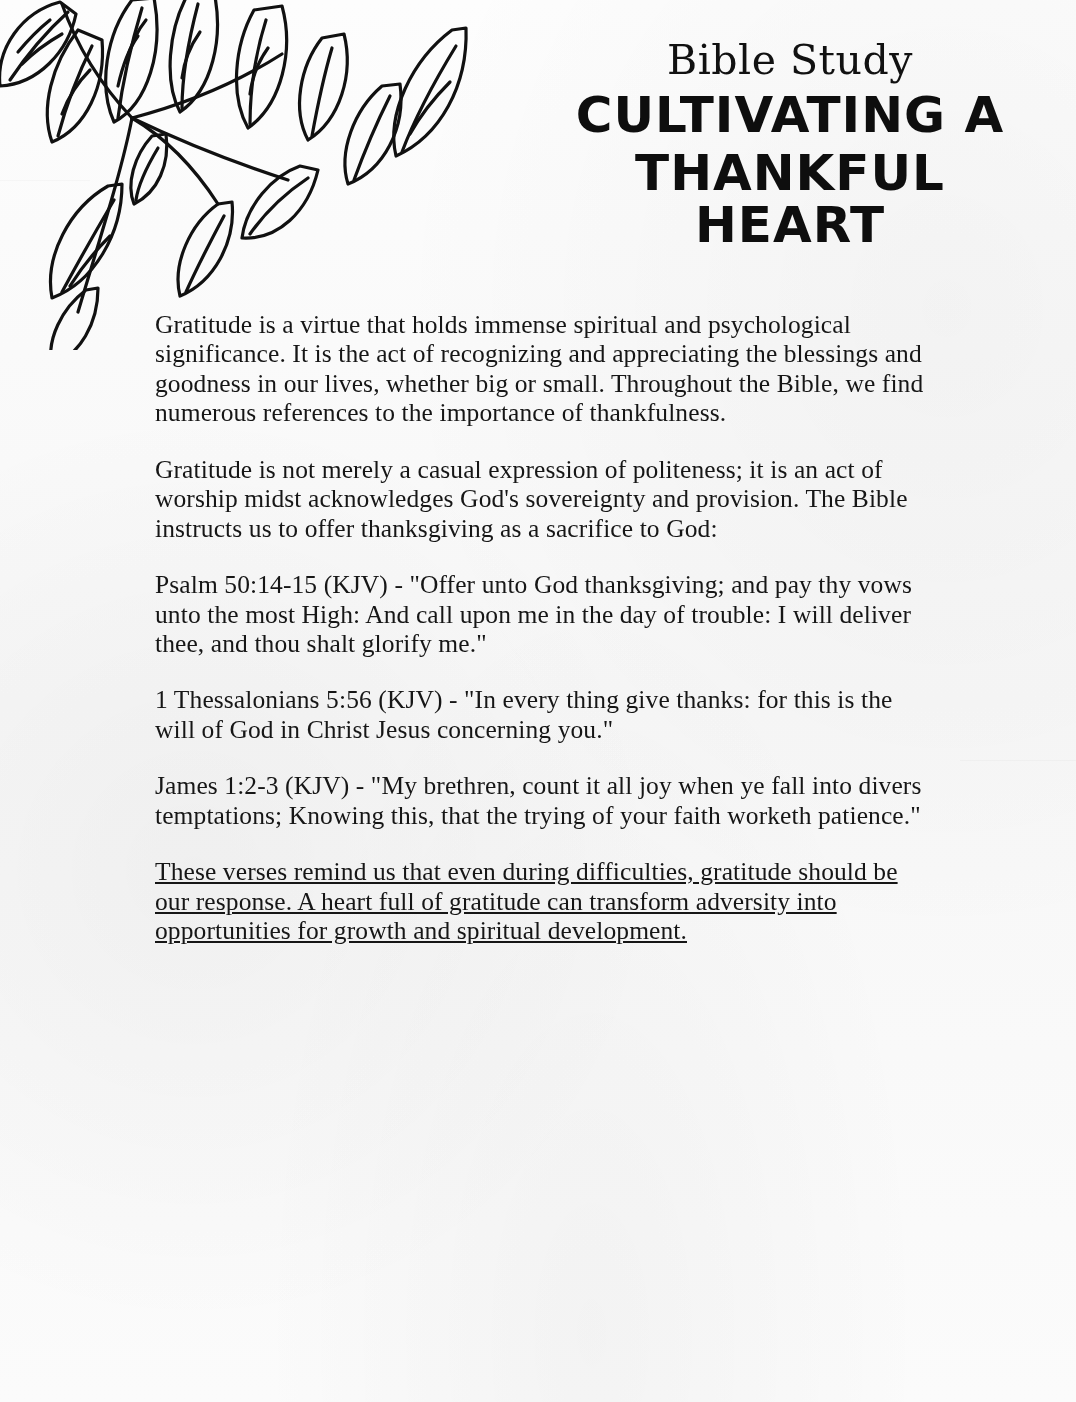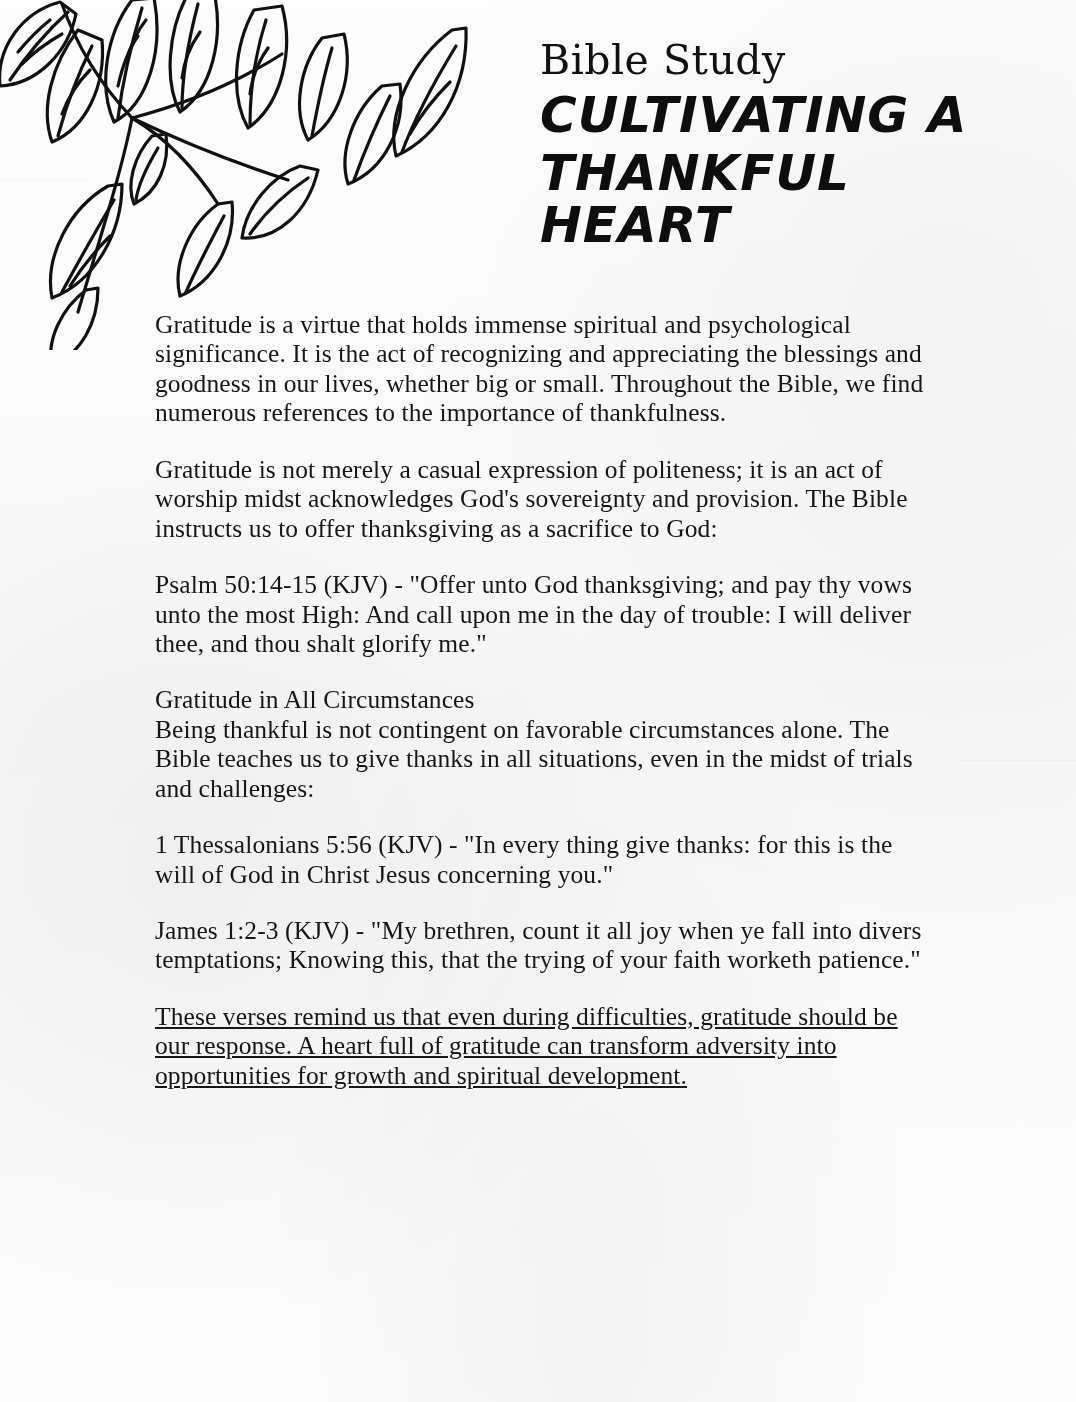--- a/index.html
+++ b/index.html
@@ -51,39 +51,38 @@
     top: -10px;
     left: -18px;
     width: 520px;
     height: 360px;
   }
   .title-block {
     position: absolute;
     top: 38px;
     left: 540px;
     width: 500px;
-    text-align: left;
+    text-align: center;
   }
   .title-script {
     font-family: "DejaVu Serif", serif;
     font-size: 41px;
     letter-spacing: 0.5px;
     color: #111;
     line-height: 1.1;
   }
   .title-main {
     margin-top: 6px;
     font-family: "DejaVu Sans", sans-serif;
     font-weight: bold;
     font-size: 50px;
     line-height: 1.04;
     letter-spacing: 1px;
     color: #0e0e0e;
     text-transform: uppercase;
-    font-style: italic;
   }
 
   
   .content {
     position: absolute;
     top: 310px;
     left: 155px;
     width: 775px;
   }
   .para {
@@ -185,24 +184,20 @@
 
     <p class="para">
       <span>Gratitude is not merely a casual expression of politeness; it is an act of worship midst acknowledges God's sovereignty and provision. The Bible instructs us to offer thanksgiving as a sacrifice to God:</span>
     </p>
 
     <p class="para">
       <span>Psalm 50:14-15 (KJV) - "Offer unto God thanksgiving; and pay thy vows unto the most High: And call upon me in the day of trouble: I will deliver thee, and thou shalt glorify me."</span>
     </p>
 
 
-    <p class="para">
-      <span class="section-head">Gratitude in All Circumstances</span>
-      <span>Being thankful is not contingent on favorable circumstances alone. The Bible teaches us to give thanks in all situations, even in the midst of trials and challenges:</span>
-    </p>
 
     <p class="para">
       <span>1 Thessalonians 5:56 (KJV) - "In every thing give thanks: for this is the will of God in Christ Jesus concerning you."</span>
     </p>
 
     <p class="para">
       <span>James 1:2-3 (KJV) - "My brethren, count it all joy when ye fall into divers temptations; Knowing this, that the trying of your faith worketh patience."</span>
     </p>
 
     <p class="para">

